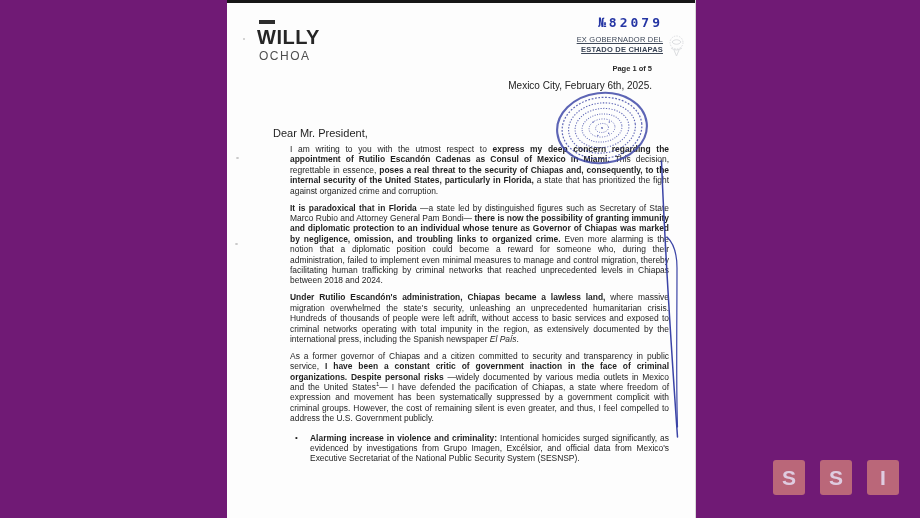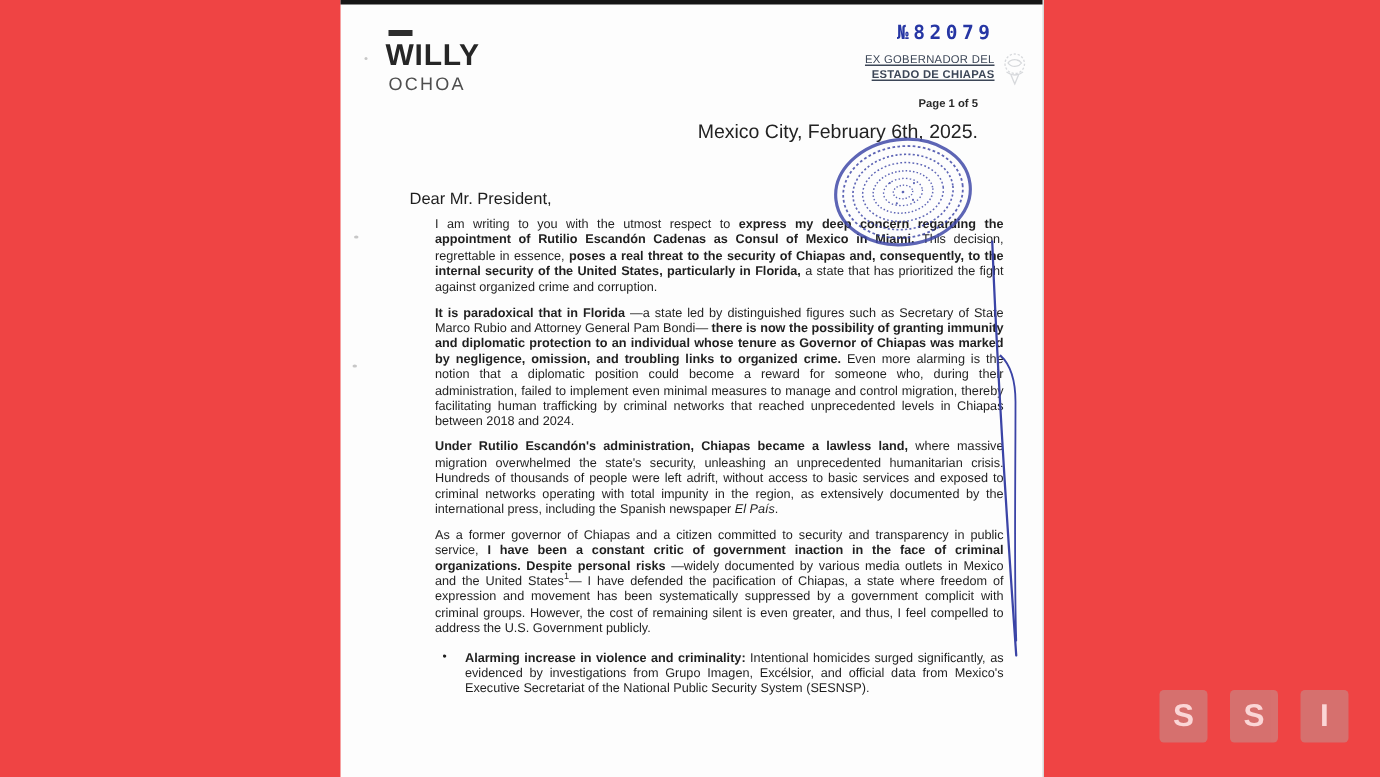--- a/index.html
+++ b/index.html
@@ -1,18 +1,18 @@
 <!DOCTYPE html>
 <html style="--folio-blue: #2636a4; --ink-blue: #3b44a6; --wm-red: #cf7d7b;"><head>
 <meta charset="utf-8">
 <style>
   html,body{margin:0;padding:0;}
   .stage{
     position:relative;width:920px;height:518px;overflow:hidden;
-    background:#ef4444;
+    background:#701a75;
     font-family:"Liberation Sans","DejaVu Sans",sans-serif;
   }
   .paper{
     position:absolute;left:227px;top:0;width:468px;height:518px;
     background:#fdfdfd;border-right:1px solid #d8d8d8;
   }
   .paper-top-edge{position:absolute;left:0;top:0;width:100%;height:3px;background:#161616;}
   
   .brand{position:absolute;left:30px;top:20px;line-height:1;}
   .brand-bar{width:16px;height:4px;background:#2d2d2d;margin:0 0 3px 2px;}
@@ -21,21 +21,21 @@
   
   .folio{position:absolute;right:32px;top:15px;text-align:right;}
   .folio-number{
     font-family:"DejaVu Sans Mono","Liberation Mono",monospace;
     font-weight:bold;font-size:13px;letter-spacing:3px;color:var(--folio-blue);
   }
   .office{margin-top:5px;font-size:7.5px;line-height:1.3;color:#3c4657;letter-spacing:.2px;text-decoration:underline;}
   .office .l2{font-weight:bold;}
   .emblem{position:absolute;right:9px;top:34px;opacity:.32;color:#8a909a;}
   .page-indicator{position:absolute;right:43px;top:64px;font-size:7.5px;font-weight:600;color:#2a2a2a;}
-  .date{position:absolute;right:43px;top:80px;font-size:13px;color:#222;}
+  .date{position:absolute;right:43px;top:80px;font-size:10px;color:#222;}
   
   .recipient{position:absolute;left:46px;top:96px;font-size:8.6px;line-height:10.6px;color:#1e1e1e;}
   .recipient .name{font-weight:bold;}
   .salutation{position:absolute;left:46px;top:127px;font-size:11px;color:#1e1e1e;}
   .body{position:absolute;left:63px;top:144px;width:379px;font-size:8.45px;line-height:10.4px;
         text-align:justify;color:#1f1f1f;}
   .body p.para{margin:0 0 6.5px 0;}
   .body sup{font-size:6px;line-height:0;}
   .bullet-row{position:relative;padding-left:20px;margin-top:9px;}
   .bullet-marker{position:absolute;left:5px;top:0;font-size:8px;}

